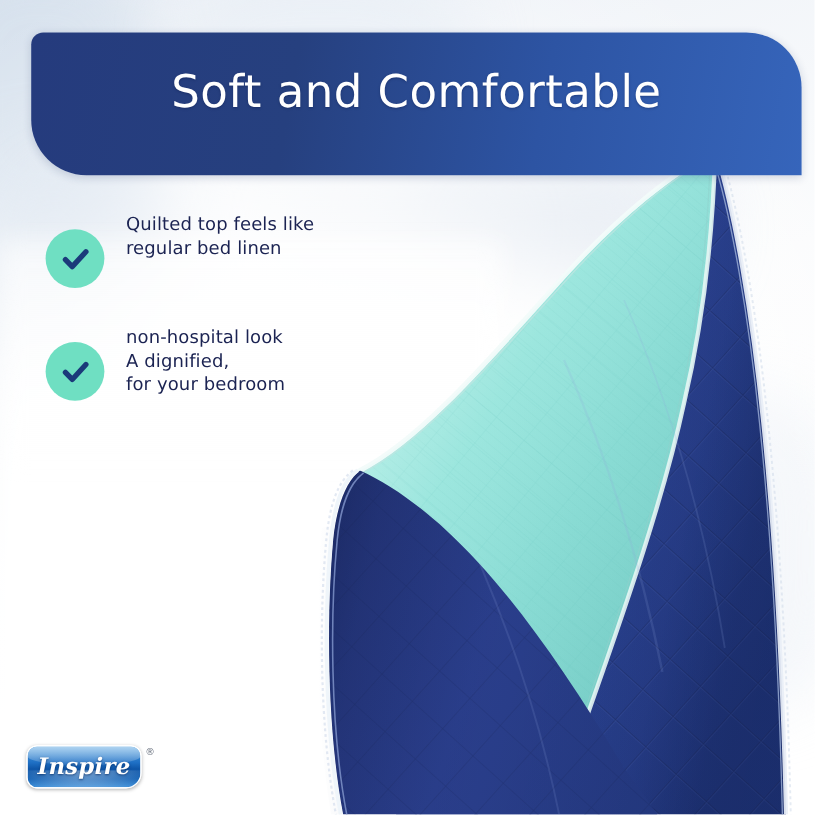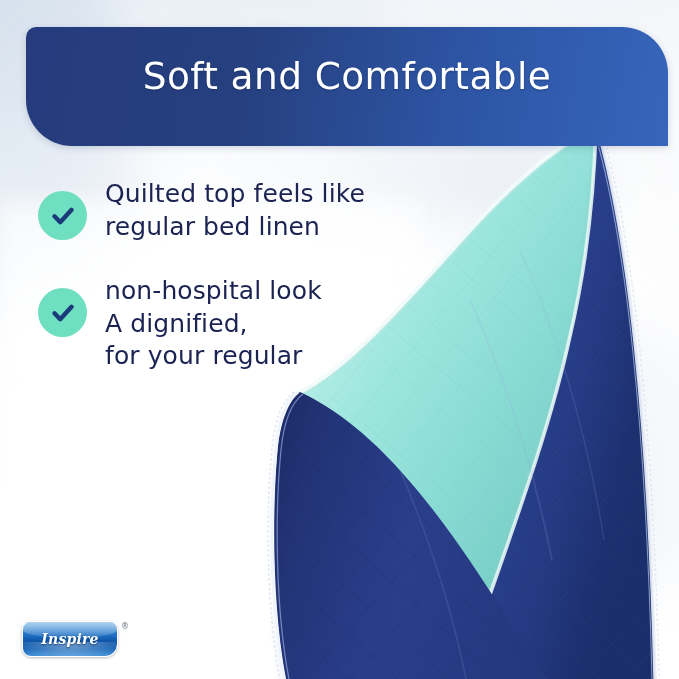--- a/index.html
+++ b/index.html
@@ -109,21 +109,21 @@
     border-radius:50%;
     background:#6fdfc2;
     display:flex; align-items:center; justify-content:center;
     margin-top:13px;
   }
   .check-circle svg { display:block; }
   .bullet-text {
     margin-left:18px;
     color:#1b2352;
     font-family:"DejaVu Sans", sans-serif;
-    font-size:25px;
+    font-size:15px;
     line-height:1.30;
     font-weight:400;
     letter-spacing:.1px;
   }
   .bullet-text .ln { display:block; white-space:nowrap; }
 
   
   .logo {
     position:absolute;
     left:22px; bottom:22px;
@@ -150,21 +150,21 @@
     position:absolute; left:-8%; bottom:-30%;
     width:116%; height:70%;
     background:radial-gradient(ellipse at 50% 0%, rgba(255,255,255,.42) 0%, rgba(255,255,255,0) 70%);
   }
   .logo-word {
     position:relative;
     color:#ffffff;
     font-family:"DejaVu Serif", serif;
     font-style:italic;
     font-weight:700;
-    font-size:14px;
+    font-size:19px;
     letter-spacing:.2px;
     text-shadow:0 1px 2px rgba(0,30,80,.65);
     z-index:2;
   }
   .logo-reg {
     font-family:"DejaVu Sans", sans-serif;
     font-size:8px;
     color:#6b7380;
     margin-left:3px;
     margin-top:1px;
@@ -372,21 +372,21 @@
 
     <div class="bullet">
       <div class="check-circle">
         <svg width="30" height="30" viewBox="0 0 30 30" aria-hidden="true">
           <path d="M6.5 15.3 L12.2 21.2 L23.6 8.8" fill="none" stroke="#1b3a7a" stroke-width="4.4" stroke-linecap="round" stroke-linejoin="round"></path>
         </svg>
       </div>
       <div class="bullet-text">
         <span class="ln">non-hospital look</span>
         <span class="ln">A dignified,</span>
-        <span class="ln">for your regular</span>
+        <span class="ln">for your bedroom</span>
       </div>
     </div>
 
   </div>
 
   <div class="logo">
     <div class="logo-plate">
       <div class="logo-gloss"></div>
       <div class="logo-swoosh"></div>
       <span class="logo-word">Inspire</span>

